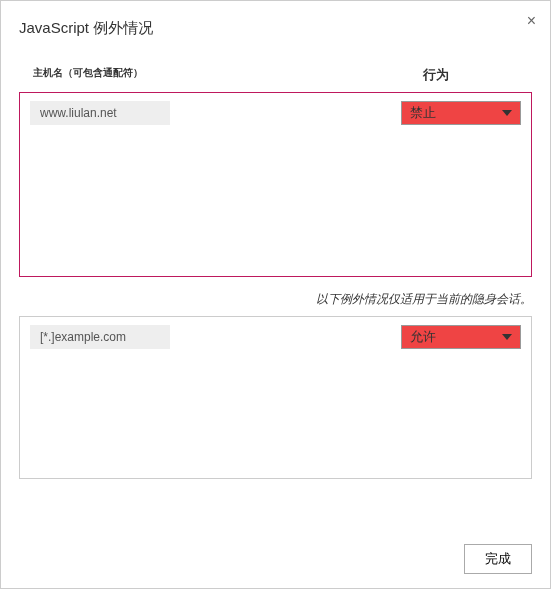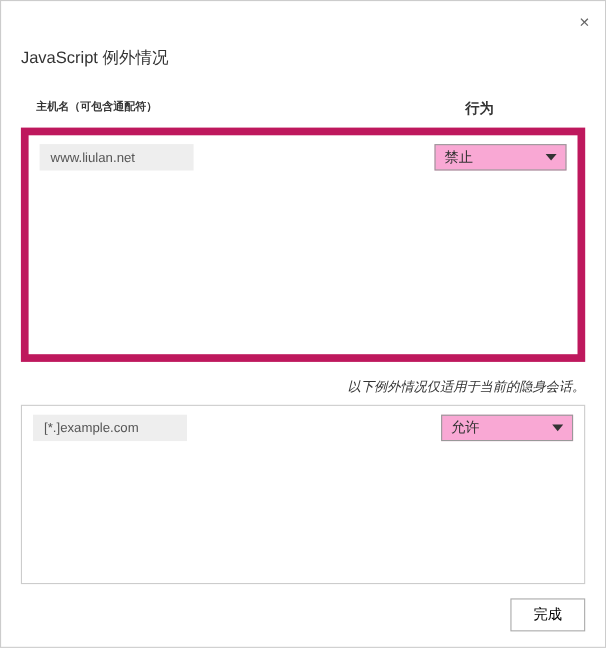--- a/index.html
+++ b/index.html
@@ -13,41 +13,40 @@
   width: 551px;
   height: 589px;
   border: 1px solid #ccc;
   position: relative;
   padding: 18px 18px 0 18px;
 }
 .dialog-title {
   font-size: 15px;
   color: #333;
   margin-bottom: 28px;
-  margin-top: 24px;
 }
 .close-btn {
   position: absolute;
   top: 12px;
   right: 14px;
   font-size: 16px;
   color: #666;
   cursor: pointer;
   line-height: 1;
 }
 .section-headers {
   display: flex;
   padding: 0 14px;
   margin-bottom: 8px;
 }
 .col-host { flex: 0 0 390px; font-size: 10px; font-weight: bold; }
 .col-action { flex: 1; font-size: 13px; font-weight: bold; }
 .list-box {
-  border: 7px solid #be185d;
-  height: 213px;
+  border: 1px solid #be185d;
+  height: 185px;
   padding: 8px 10px;
   margin-bottom: 14px;
 }
 .list-box.secondary {
   border: 1px solid #ccc;
   height: 163px;
 }
 .row {
   display: flex;
   align-items: center;
@@ -64,21 +63,21 @@
 }
 .spacer { flex: 1; }
 .select-wrap {
   position: relative;
   width: 120px;
   height: 24px;
   border: 1px solid #999;
   display: flex;
   align-items: center;
   padding: 0 8px;
-  background: #f9a8d4;
+  background: #ef4444;
   cursor: pointer;
 }
 .select-wrap .arrow {
   position: absolute;
   right: 8px;
   top: 50%;
   transform: translateY(-50%);
   width: 0; height: 0;
   border-left: 5px solid transparent;
   border-right: 5px solid transparent;

